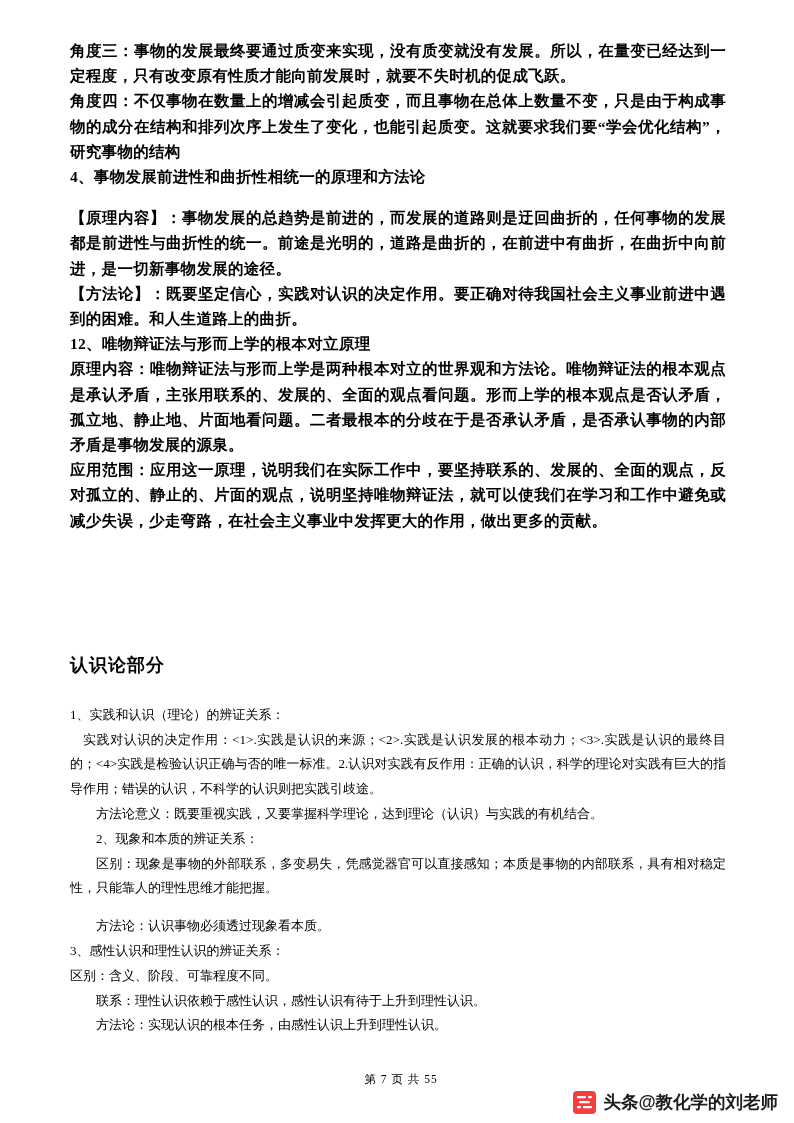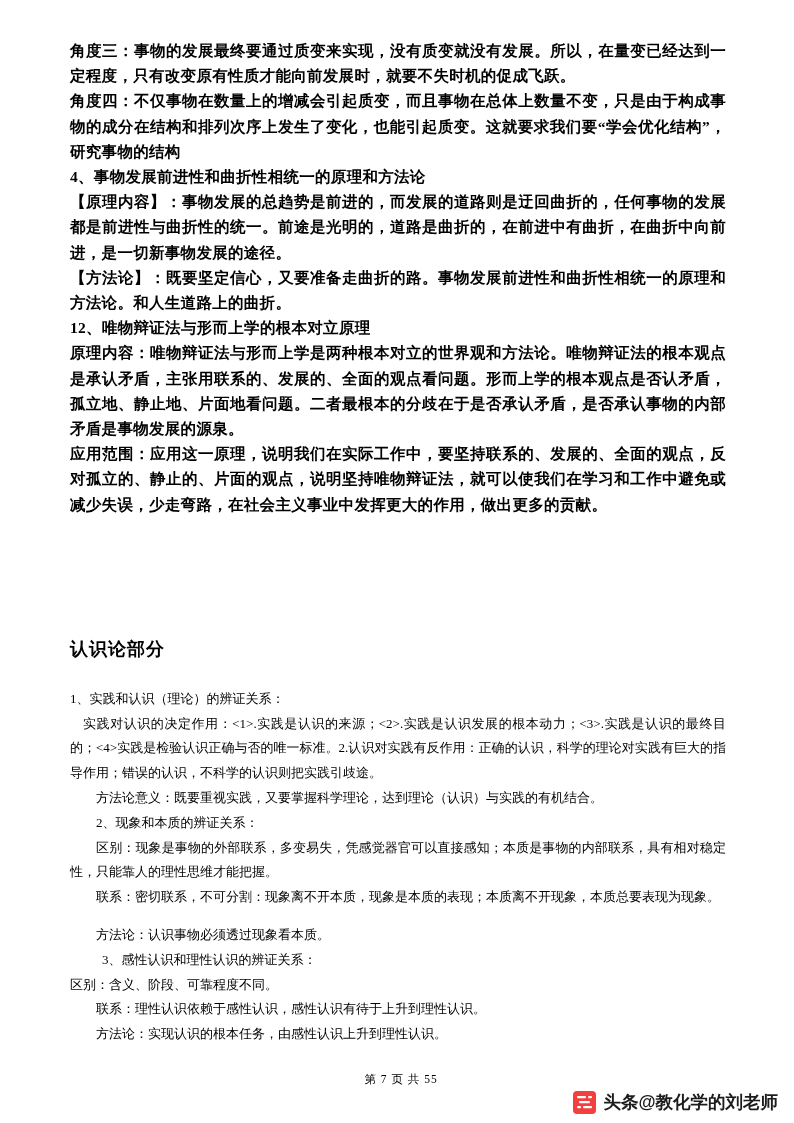--- a/index.html
+++ b/index.html
@@ -78,38 +78,37 @@
 </head>
 <body>
 
 <div class="page">
   <div class="content">
 
     <div class="sec-top">
         <p style="text-indent: 0em;">角度三：事物的发展最终要通过质变来实现，没有质变就没有发展。所以，在量变已经达到一定程度，只有改变原有性质才能向前发展时，就要不失时机的促成飞跃。</p>
         <p style="text-indent: 0em;">角度四：不仅事物在数量上的增减会引起质变，而且事物在总体上数量不变，只是由于构成事物的成分在结构和排列次序上发生了变化，也能引起质变。这就要求我们要“学会优化结构”，研究事物的结构</p>
         <p style="text-indent: 0em;">4、事物发展前进性和曲折性相统一的原理和方法论</p>
-        <p style="text-indent: 0em;">【原理内容】：事物发展的总趋势是前进的，而发展的道路则是迂回曲折的，任何事物的发展都是前进性与曲折性的统一。前途是光明的，道路是曲折的，在前进中有曲折，在曲折中向前进，是一切新事物发展的途径。</p>
-        <p style="text-indent: 0em;">【方法论】：既要坚定信心，又要准备走曲折的路。事物发展前进性和曲折性相统一的原理和方法论。和人生道路上的曲折。</p>
+        <p style="text-indent: 0em; margin-top: 16px;">【原理内容】：事物发展的总趋势是前进的，而发展的道路则是迂回曲折的，任何事物的发展都是前进性与曲折性的统一。前途是光明的，道路是曲折的，在前进中有曲折，在曲折中向前进，是一切新事物发展的途径。</p>
+        <p style="text-indent: 0em;">【方法论】：既要坚定信心，实践对认识的决定作用。要正确对待我国社会主义事业前进中遇到的困难。和人生道路上的曲折。</p>
         <p style="text-indent: 0em;">12、唯物辩证法与形而上学的根本对立原理</p>
         <p style="text-indent: 0em;">原理内容：唯物辩证法与形而上学是两种根本对立的世界观和方法论。唯物辩证法的根本观点是承认矛盾，主张用联系的、发展的、全面的观点看问题。形而上学的根本观点是否认矛盾，孤立地、静止地、片面地看问题。二者最根本的分歧在于是否承认矛盾，是否承认事物的内部矛盾是事物发展的源泉。</p>
         <p style="text-indent: 0em;">应用范围：应用这一原理，说明我们在实际工作中，要坚持联系的、发展的、全面的观点，反对孤立的、静止的、片面的观点，说明坚持唯物辩证法，就可以使我们在学习和工作中避免或减少失误，少走弯路，在社会主义事业中发挥更大的作用，做出更多的贡献。</p>
       </div>
 
     <h1 class="heading">认识论部分</h1>
 
     <div class="sec-bottom">
         <p style="text-indent: 0em;">1、实践和认识（理论）的辨证关系：</p>
         <p style="text-indent: 1em;">实践对认识的决定作用：&lt;1&gt;.实践是认识的来源；&lt;2&gt;.实践是认识发展的根本动力；&lt;3&gt;.实践是认识的最终目的；&lt;4&gt;实践是检验认识正确与否的唯一标准。2.认识对实践有反作用：正确的认识，科学的理论对实践有巨大的指导作用；错误的认识，不科学的认识则把实践引歧途。</p>
         <p style="text-indent: 2em;">方法论意义：既要重视实践，又要掌握科学理论，达到理论（认识）与实践的有机结合。</p>
         <p style="text-indent: 2em;">2、现象和本质的辨证关系：</p>
         <p style="text-indent: 2em;">区别：现象是事物的外部联系，多变易失，凭感觉器官可以直接感知；本质是事物的内部联系，具有相对稳定性，只能靠人的理性思维才能把握。</p>
-        <p style="text-indent: 2em;">联系：密切联系，不可分割：现象离不开本质，现象是本质的表现；本质离不开现象，本质总要表现为现象。</p>
         <p style="text-indent: 2em; margin-top: 13px;">方法论：认识事物必须透过现象看本质。</p>
-        <p style="text-indent: 0em; margin-left: 32px;">3、感性认识和理性认识的辨证关系：</p>
+        <p style="text-indent: 0em;">3、感性认识和理性认识的辨证关系：</p>
         <p style="text-indent: 0em;">区别：含义、阶段、可靠程度不同。</p>
         <p style="text-indent: 2em;">联系：理性认识依赖于感性认识，感性认识有待于上升到理性认识。</p>
         <p style="text-indent: 2em;">方法论：实现认识的根本任务，由感性认识上升到理性认识。</p>
       </div>
 
   </div>
 
   <div class="footer">第 7 页 共 55</div>
 
   <div class="watermark">

